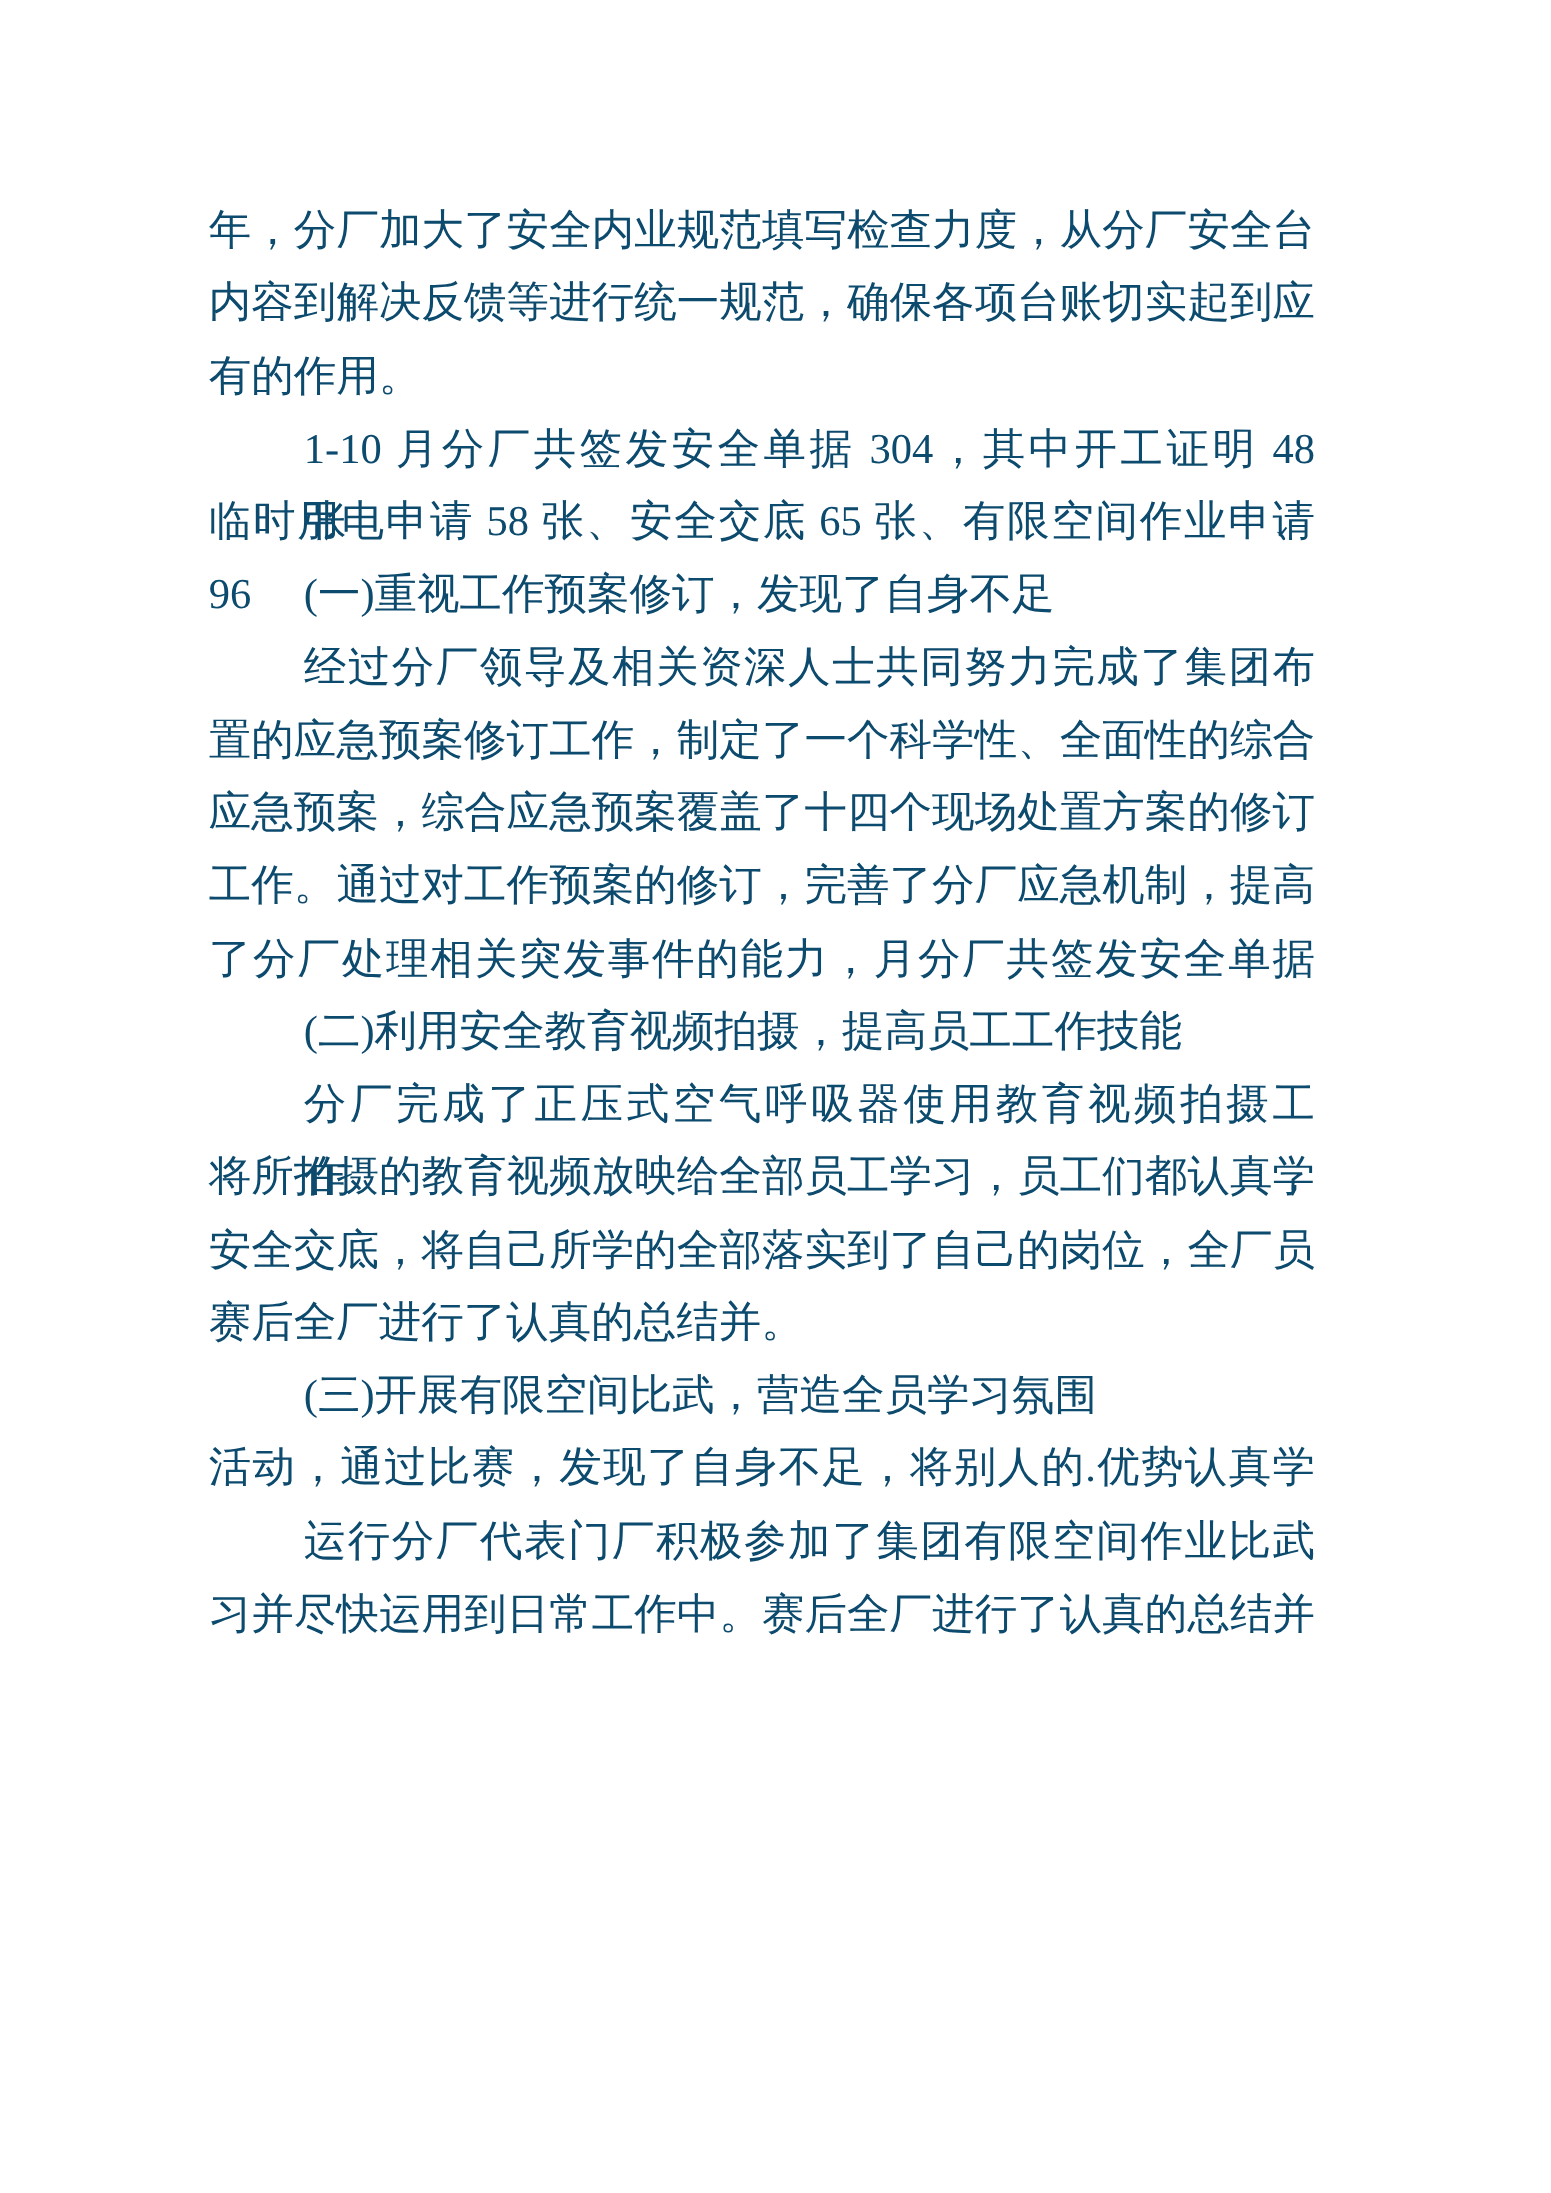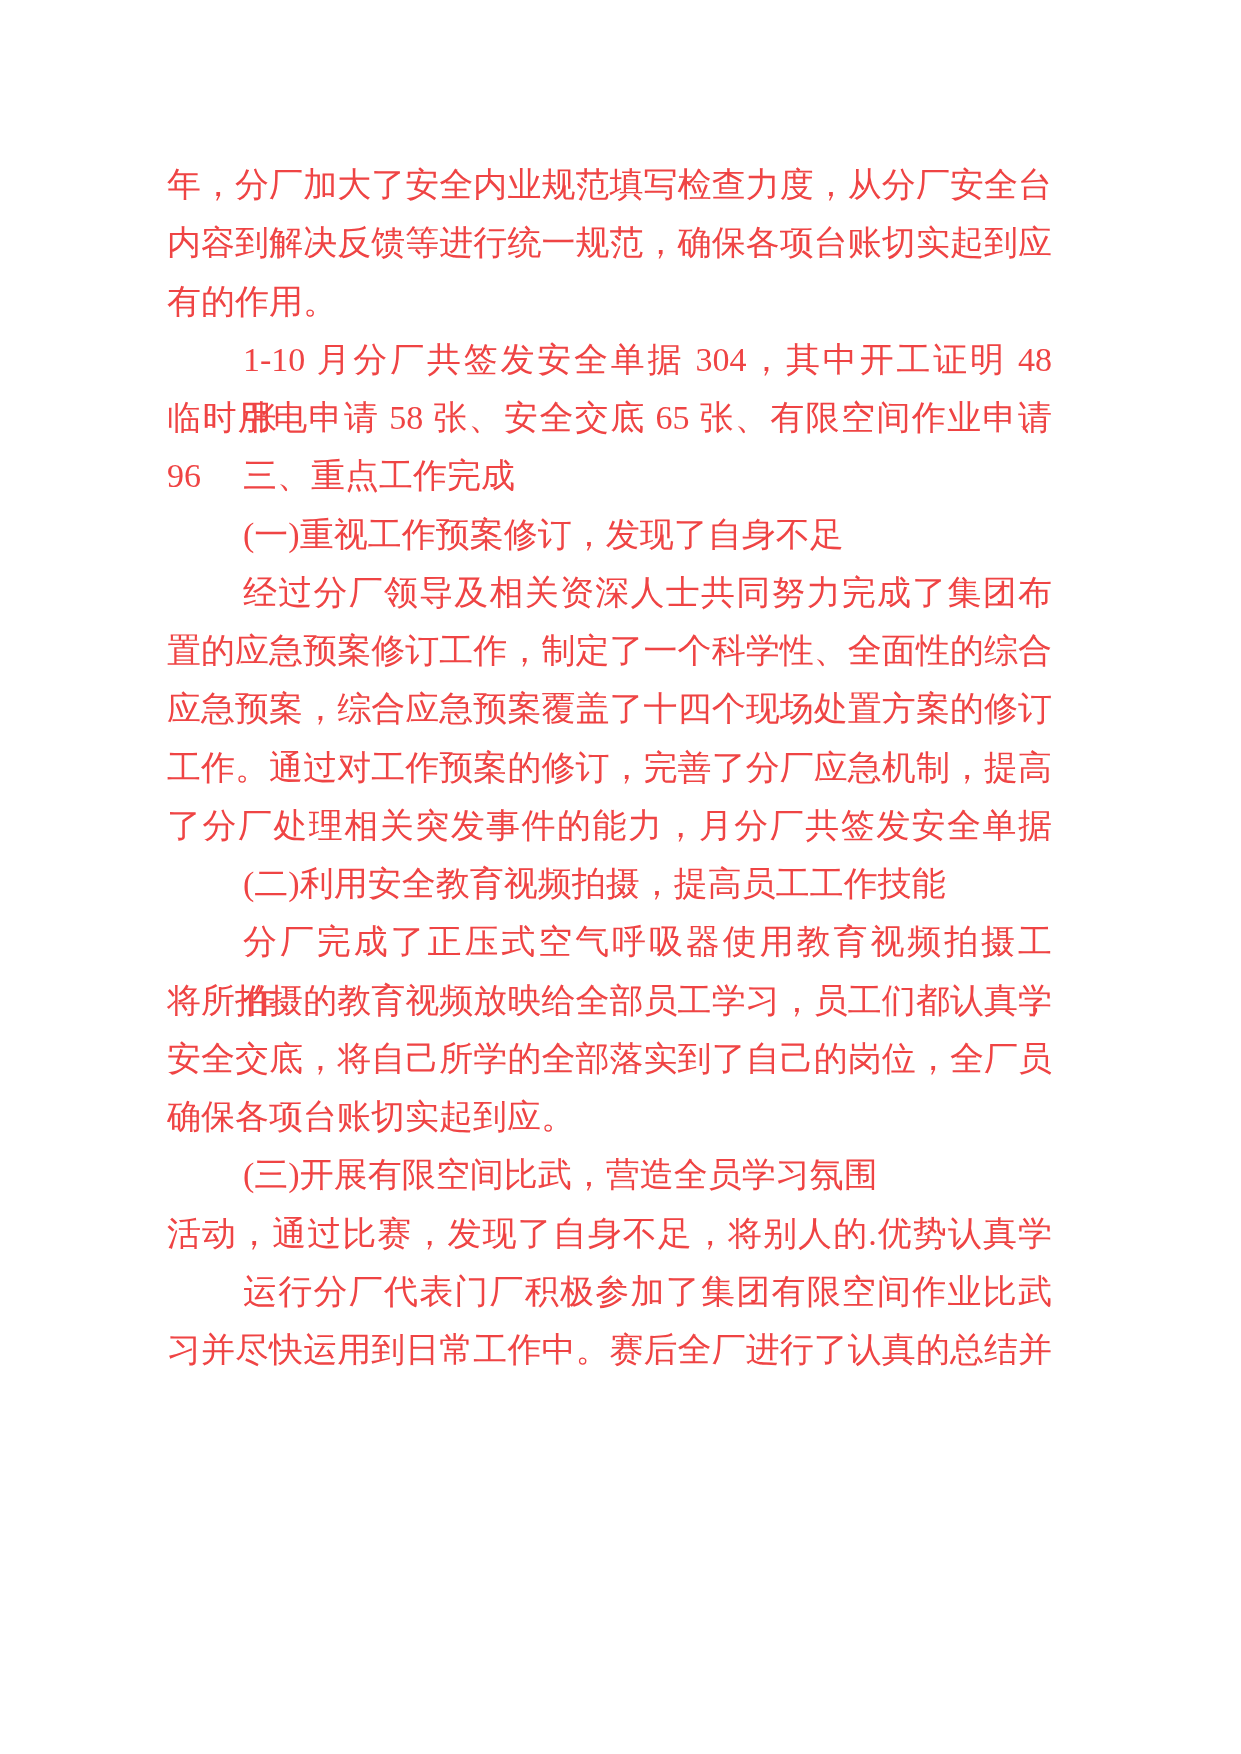--- a/index.html
+++ b/index.html
@@ -21,21 +21,21 @@
   .text-block {
     position: absolute;
     top: 156px;
     left: 167px;
     width: 885px;
   }
   .line {
     font-size: 34px;
     line-height: 58.25px;
     height: 58.25px;
-    color: #ef4444;
+    color: #0c4a6e;
     font-weight: 400;
     text-align: left;
     letter-spacing: 0;
   }
   
   .fill {
     text-align: justify;
     text-align-last: justify;
     text-justify: inter-character;
   }
@@ -47,30 +47,29 @@
 </head>
 <body>
 
 <div class="page">
   <div class="text-block">
     <div class="line fill">年，分厂加大了安全内业规范填写检查力度，从分厂安全台</div>
     <div class="line fill">内容到解决反馈等进行统一规范，确保各项台账切实起到应</div>
     <div class="line">有的作用。</div>
     <div class="line fill indent">1-10 月分厂共签发安全单据 304，其中开工证明 48 张、</div>
     <div class="line fill">临时用电申请 58 张、安全交底 65 张、有限空间作业申请 96</div>
-    <div class="line indent">三、重点工作完成</div>
     <div class="line indent">(一)重视工作预案修订，发现了自身不足</div>
     <div class="line fill indent">经过分厂领导及相关资深人士共同努力完成了集团布</div>
     <div class="line fill">置的应急预案修订工作，制定了一个科学性、全面性的综合</div>
     <div class="line fill">应急预案，综合应急预案覆盖了十四个现场处置方案的修订</div>
     <div class="line fill">工作。通过对工作预案的修订，完善了分厂应急机制，提高</div>
     <div class="line fill">了分厂处理相关突发事件的能力，月分厂共签发安全单据</div>
     <div class="line indent">(二)利用安全教育视频拍摄，提高员工工作技能</div>
     <div class="line fill indent">分厂完成了正压式空气呼吸器使用教育视频拍摄工作，</div>
     <div class="line fill">将所拍摄的教育视频放映给全部员工学习，员工们都认真学</div>
     <div class="line fill">安全交底，将自己所学的全部落实到了自己的岗位，全厂员</div>
-    <div class="line">确保各项台账切实起到应。</div>
+    <div class="line">赛后全厂进行了认真的总结并。</div>
     <div class="line indent">(三)开展有限空间比武，营造全员学习氛围</div>
     <div class="line fill">活动，通过比赛，发现了自身不足，将别人的.优势认真学</div>
     <div class="line fill indent">运行分厂代表门厂积极参加了集团有限空间作业比武</div>
     <div class="line fill">习并尽快运用到日常工作中。赛后全厂进行了认真的总结并</div>
   </div>
 </div>
 
 </body></html>

